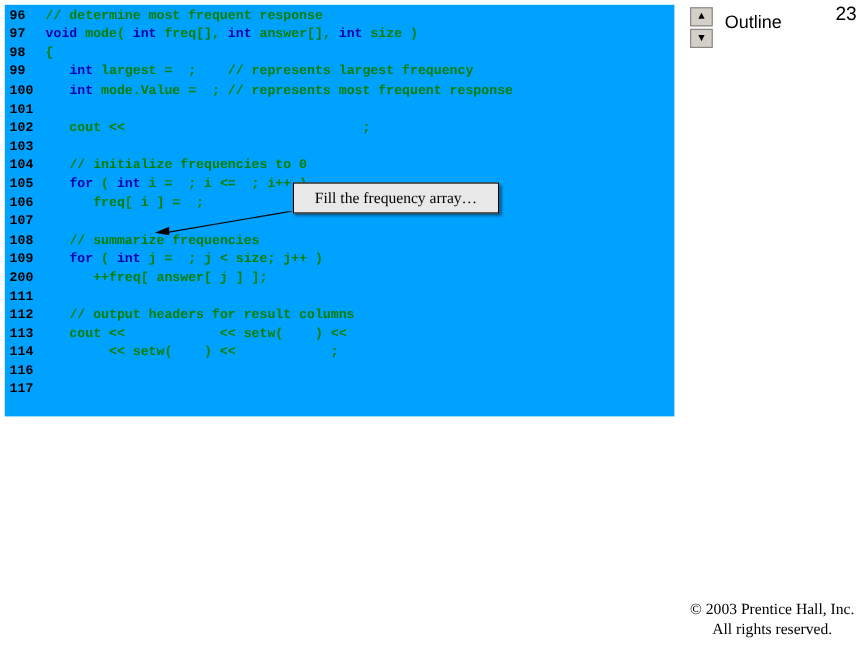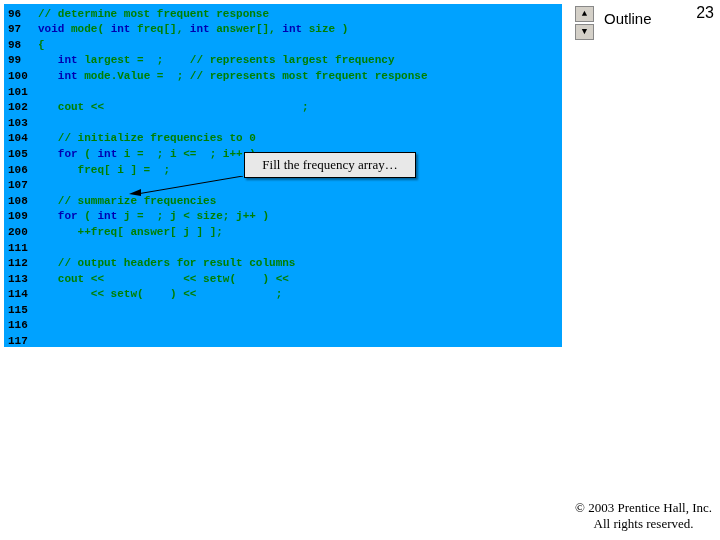--- a/index.html
+++ b/index.html
@@ -173,24 +173,20 @@
     </div>
     <div class="code-line">
       <span class="lineno">113</span>
       <span class="code"><span>   cout &lt;&lt;            &lt;&lt; setw(    ) &lt;&lt;</span></span>
     </div>
     <div class="code-line">
       <span class="lineno">114</span>
       <span class="code"><span>        &lt;&lt; setw(    ) &lt;&lt;            ;</span></span>
     </div>
     <div class="code-line">
-      <span class="lineno">115</span>
-      <span class="code"></span>
-    </div>
-    <div class="code-line">
       <span class="lineno">116</span>
       <span class="code"></span>
     </div>
     <div class="code-line">
       <span class="lineno">117</span>
       <span class="code"></span>
     </div>
   </div>
 
 <div class="annotation">

